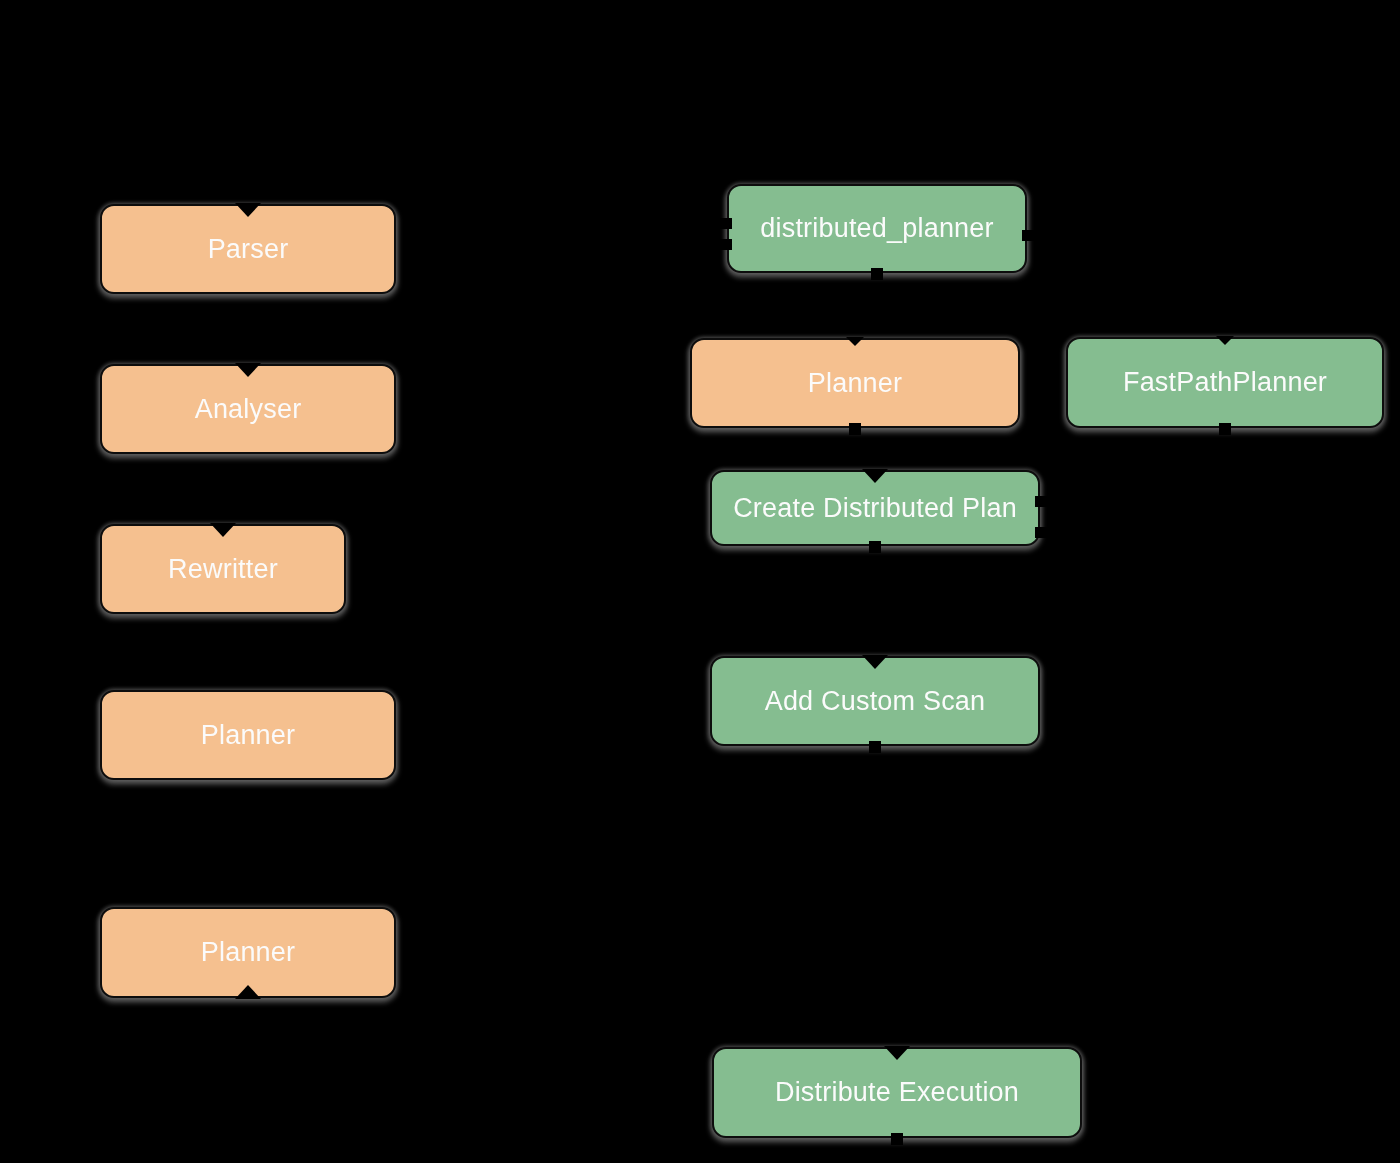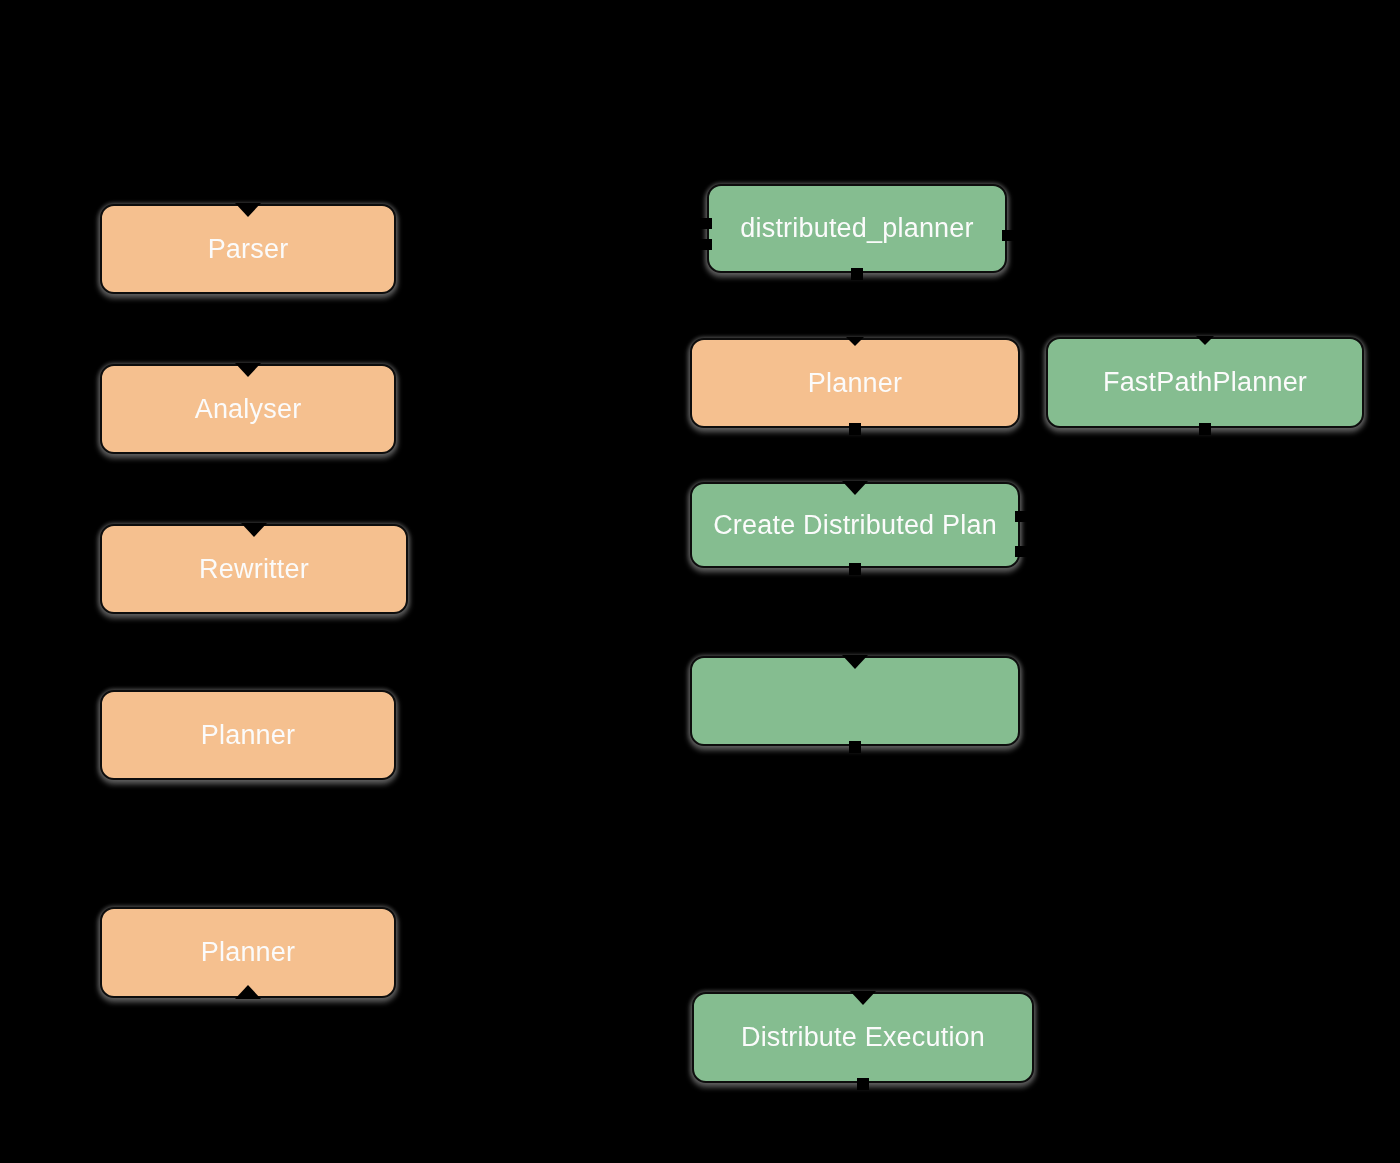--- a/index.html
+++ b/index.html
@@ -24,21 +24,21 @@
     border: 2px solid var(--stroke, #0d0d0d);
     box-sizing: border-box;
     box-shadow: 0 3px 5px 2px rgba(140,140,140,0.50),
                 0 0 4px 1px rgba(140,140,140,0.45);
     color: var(--text, #fbfbfb);
     font-size: 27px;
     letter-spacing: 0.2px;
     text-align: center;
   }
   .node.orange { background: var(--orange, #f5c08f); }
-  .node.green  { background: var(--green,  #85bd90); }
+  .node.green  { background: var(--green,  #85bd90); margin-left: 20px; }
   .label { pointer-events: none; }
 
   
   .notch-top {
     position: absolute;
     top: -3px;
     left: 50%;
     transform: translateX(-50%);
     width: 0; height: 0;
     border-left: 13px solid transparent;
@@ -93,21 +93,21 @@
   <div class="node orange" style="left:100px; top:204px; width:296px; height:90px">
     <div class="notch-top"></div>
     <span class="label">Parser</span>
   </div>
 
   <div class="node orange" style="left:100px; top:364px; width:296px; height:90px">
     <div class="notch-top"></div>
     <span class="label">Analyser</span>
   </div>
 
-  <div class="node orange" style="left:100px; top:524px; width:308px; height:90px">
+  <div class="node orange" style="left:100px; top:524px; width:246px; height:90px">
     <div class="notch-top"></div>
     <span class="label">Rewritter</span>
   </div>
 
   <div class="node orange" style="left:100px; top:690px; width:296px; height:90px">
     <span class="label">Planner</span>
   </div>
 
   <div class="node orange" style="left:100px; top:907px; width:296px; height:91px">
     <div class="notch-bottom"></div>
@@ -127,33 +127,34 @@
     <div class="stub bottom"></div>
     <span class="label">Planner</span>
   </div>
 
   <div class="node green" style="left:1046px; top:337px; width:318px; height:91px">
     <div class="notch-top small"></div>
     <div class="stub bottom"></div>
     <span class="label">FastPathPlanner</span>
   </div>
 
-  <div class="node green" style="left:690px; top:482px; width:330px; height:86px">
+  <div class="node green" style="left:690px; top:470px; width:330px; height:76px">
     <div class="notch-top"></div>
     <div class="stub right" style="top:33%"></div>
     <div class="stub right" style="top:76%"></div>
     <div class="stub bottom"></div>
     <span class="label">Create Distributed Plan</span>
   </div>
 
   <div class="node green" style="left:690px; top:656px; width:330px; height:90px">
     <div class="notch-top"></div>
     <div class="stub bottom"></div>
+    <span class="label">Add Custom Scan</span>
   </div>
 
 
-  <div class="node green" style="left:692px; top:992px; width:342px; height:91px">
+  <div class="node green" style="left:692px; top:1047px; width:370px; height:91px">
     <div class="notch-top"></div>
     <div class="stub bottom"></div>
     <span class="label">Distribute Execution</span>
   </div>
 
 </div>
 
 </body></html>

